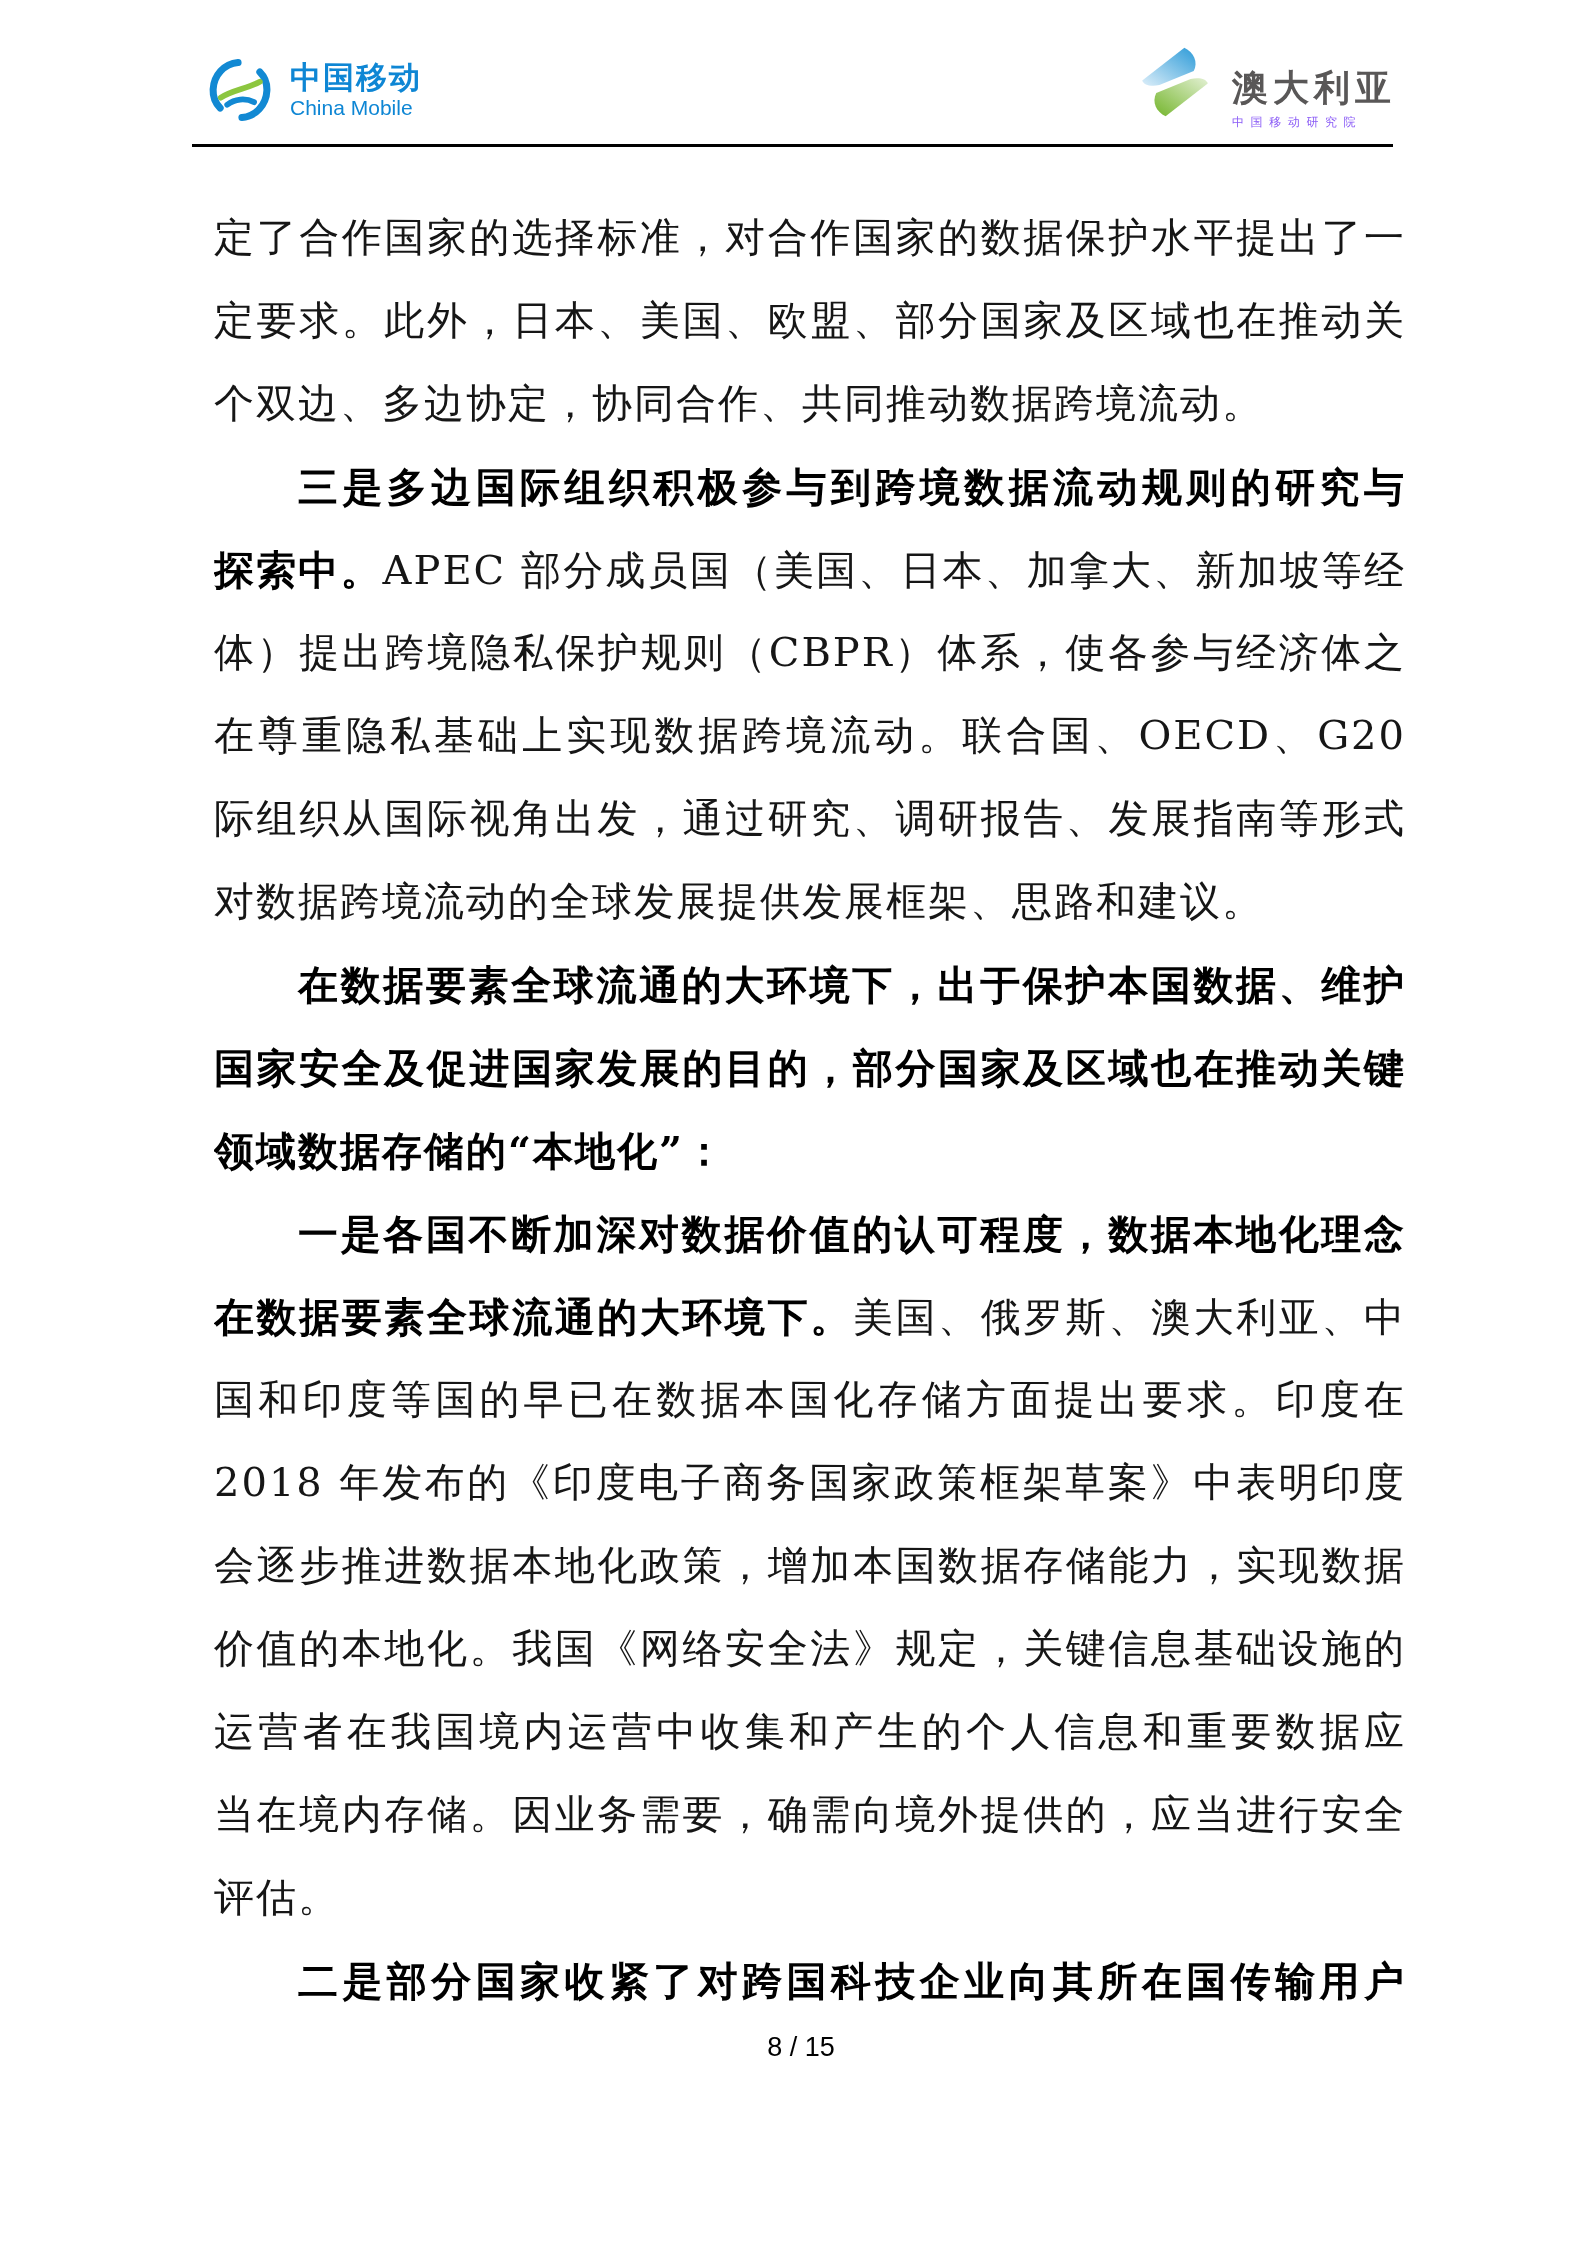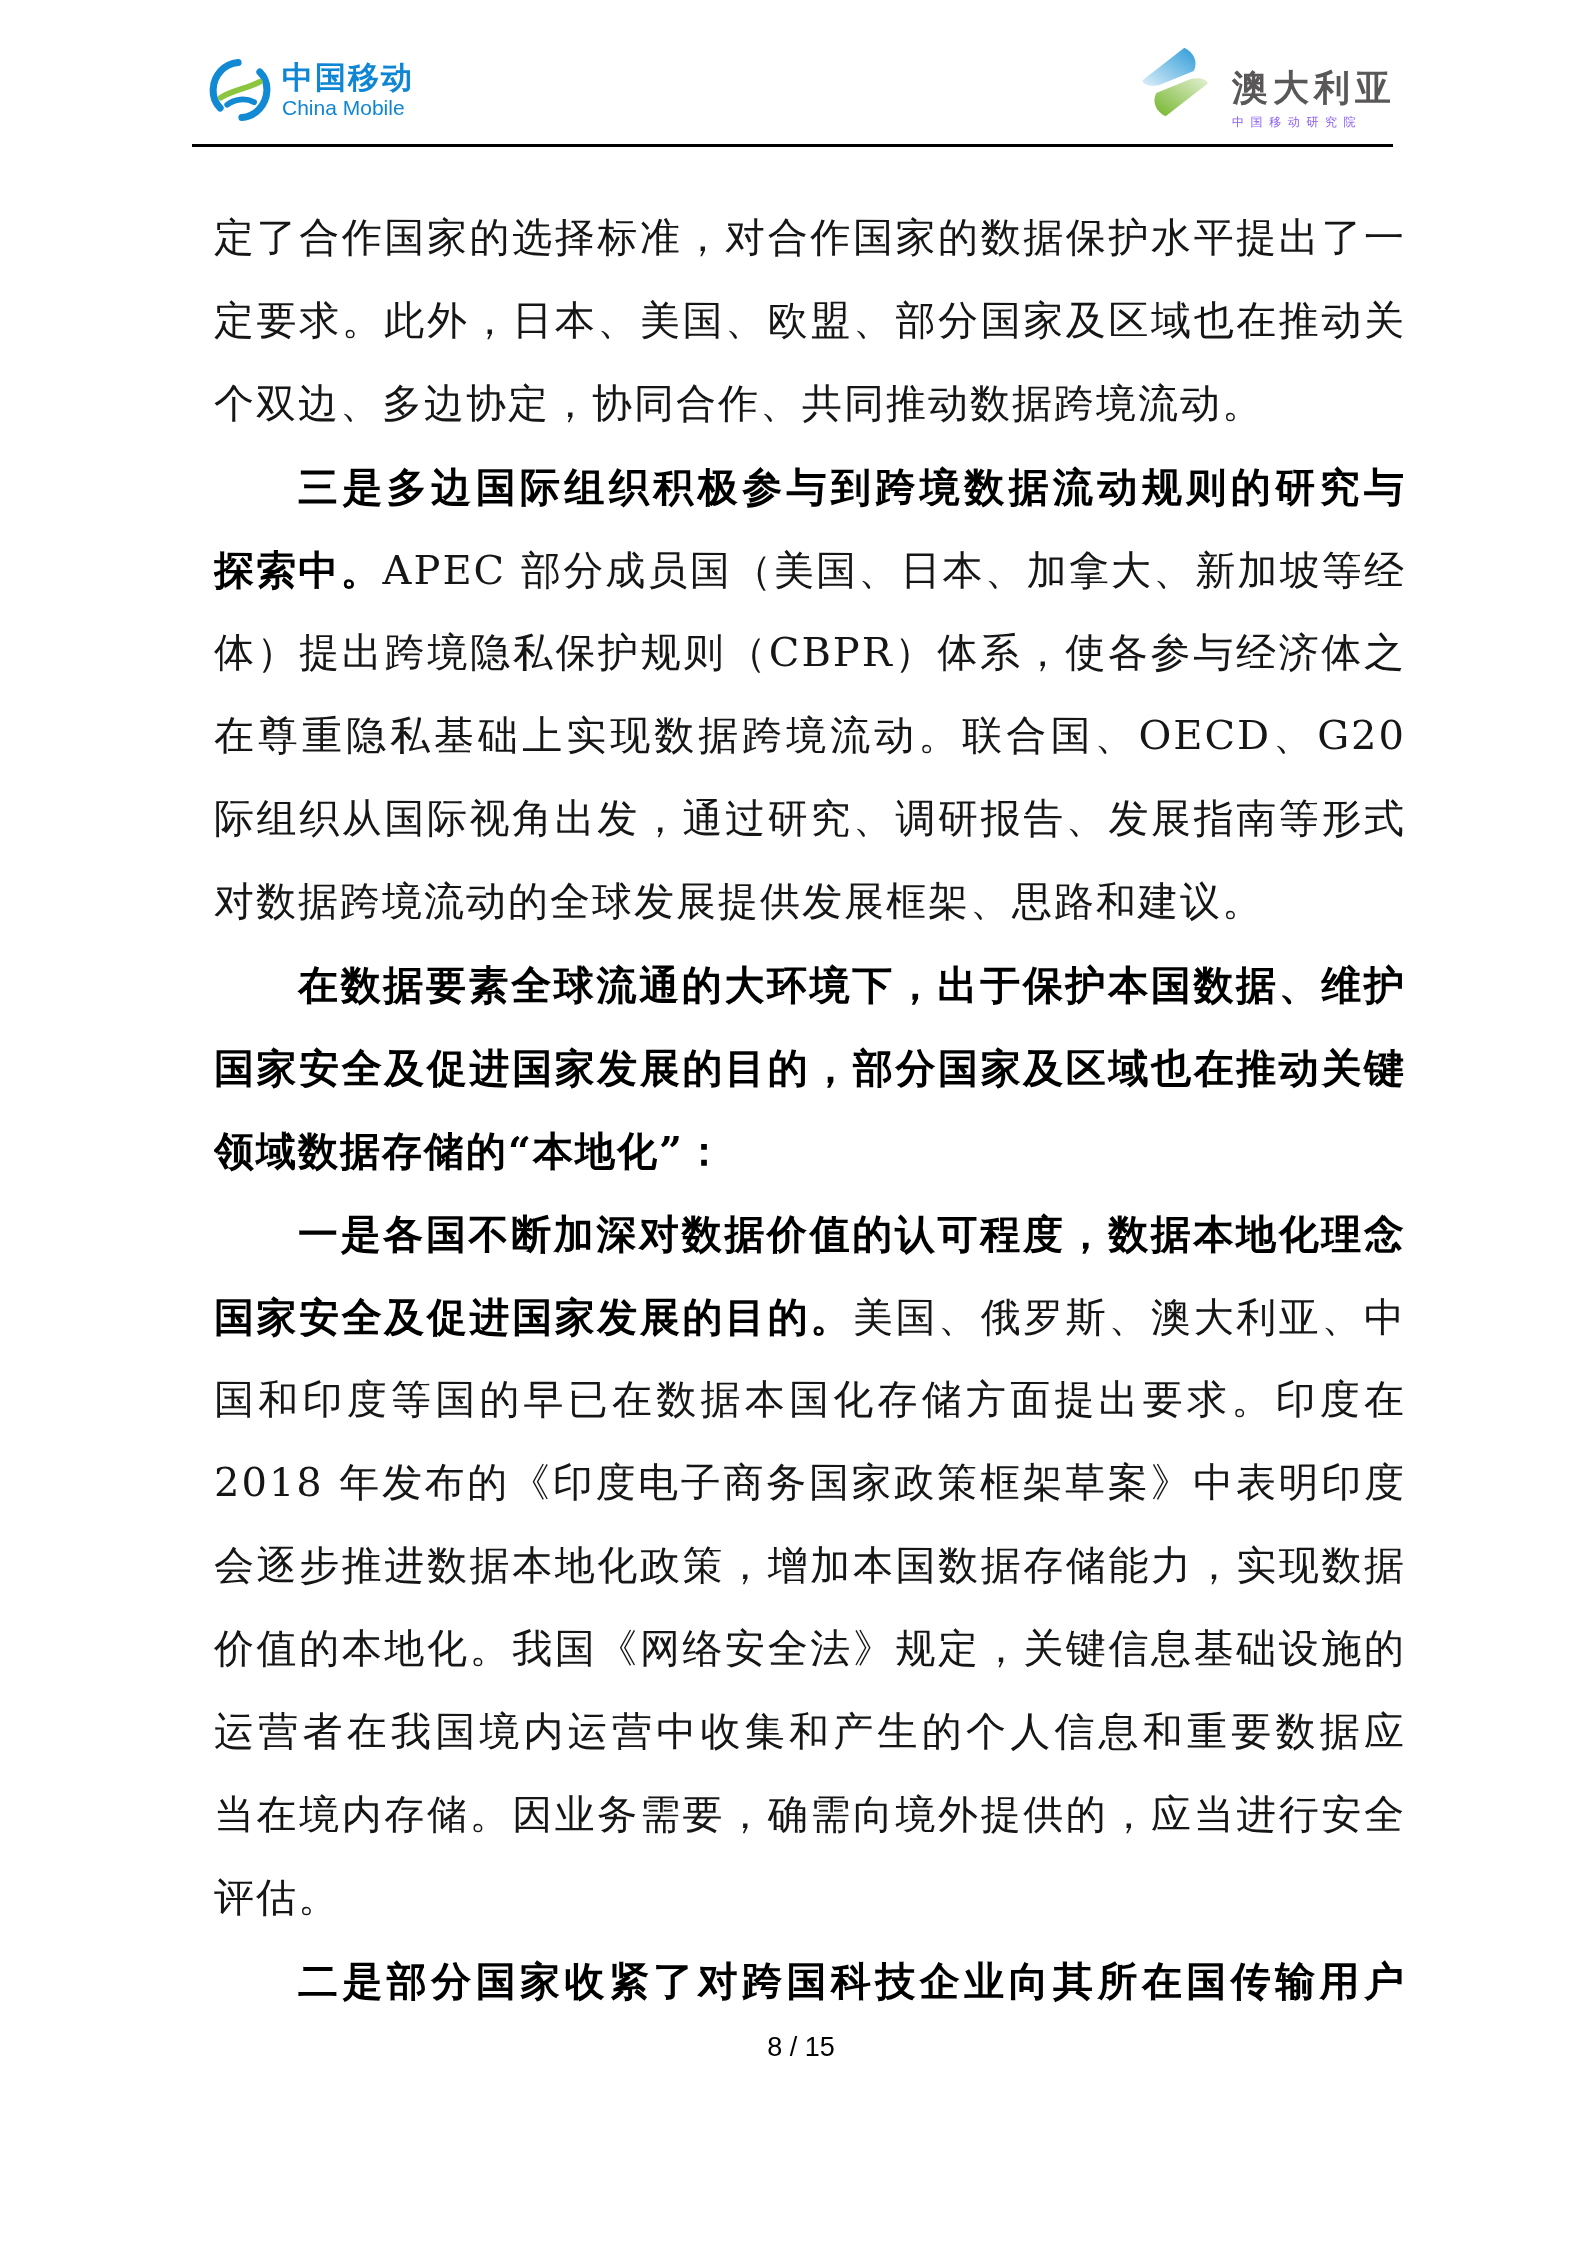--- a/index.html
+++ b/index.html
@@ -12,21 +12,21 @@
     font-family:"DejaVu Serif","Liberation Serif",serif;
   }
 
   
   .hdr-rule {
     position:absolute; left:192px; top:144px;
     width:1201px; height:3px; background:#000;
   }
   .logo-cm { position:absolute; left:208px; top:58px; display:flex; align-items:center; }
   .cm-mark { width:64px; height:64px; display:block; }
-  .cm-textcol { margin-left:10px; display:flex; flex-direction:column; line-height:1; }
+  .cm-textcol { margin-left:18px; display:flex; flex-direction:column; line-height:1; }
   .cm-cn {
     font-family:"Liberation Sans","DejaVu Sans",sans-serif;
     font-weight:700; font-size:31px; letter-spacing:2px; color:#0e86d4;
   }
   .cm-en {
     font-family:"Liberation Sans","DejaVu Sans",sans-serif;
     font-weight:400; font-size:21px; color:#0e86d4; margin-top:4px;
   }
   .logo-tt { position:absolute; right:190px; top:34px; display:flex; align-items:flex-start; }
   .tt-mark { width:78px; height:96px; display:block; margin-right:18px; }
@@ -126,21 +126,21 @@
       <div class="line indent"><span class="seg b">三是多边国际组织积极参与到跨境数据流动规则的研究与</span></div>
       <div class="line"><span class="seg b">探索中。</span><span class="seg">APEC 部分成员国（美国、日本、加拿大、新加坡等经济</span></div>
       <div class="line"><span class="seg">体）提出跨境隐私保护规则（CBPR）体系，使各参与经济体之间</span></div>
       <div class="line"><span class="seg">在尊重隐私基础上实现数据跨境流动。联合国、OECD、G20 等国</span></div>
       <div class="line"><span class="seg">际组织从国际视角出发，通过研究、调研报告、发展指南等形式</span></div>
       <div class="line end"><span class="seg">对数据跨境流动的全球发展提供发展框架、思路和建议。</span></div>
       <div class="line indent"><span class="seg b">在数据要素全球流通的大环境下，出于保护本国数据、维护</span></div>
       <div class="line"><span class="seg b">国家安全及促进国家发展的目的，部分国家及区域也在推动关键</span></div>
       <div class="line end"><span class="seg b">领域数据存储的“本地化”：</span></div>
       <div class="line indent"><span class="seg b">一是各国不断加深对数据价值的认可程度，数据本地化理念</span></div>
-      <div class="line"><span class="seg b">国家安全及促进国家发展的目的。</span><span class="seg">美国、俄罗斯、澳大利亚、中</span></div>
+      <div class="line"><span class="seg b">在数据要素全球流通的大环境下。</span><span class="seg">美国、俄罗斯、澳大利亚、中</span></div>
       <div class="line"><span class="seg">国和印度等国的早已在数据本国化存储方面提出要求。印度在</span></div>
       <div class="line"><span class="seg">2018 年发布的《印度电子商务国家政策框架草案》中表明印度将</span></div>
       <div class="line"><span class="seg">会逐步推进数据本地化政策，增加本国数据存储能力，实现数据</span></div>
       <div class="line"><span class="seg">价值的本地化。我国《网络安全法》规定，关键信息基础设施的</span></div>
       <div class="line"><span class="seg">运营者在我国境内运营中收集和产生的个人信息和重要数据应</span></div>
       <div class="line"><span class="seg">当在境内存储。因业务需要，确需向境外提供的，应当进行安全</span></div>
       <div class="line end"><span class="seg">评估。</span></div>
       <div class="line indent"><span class="seg b">二是部分国家收紧了对跨国科技企业向其所在国传输用户</span></div>
     </div>
 

